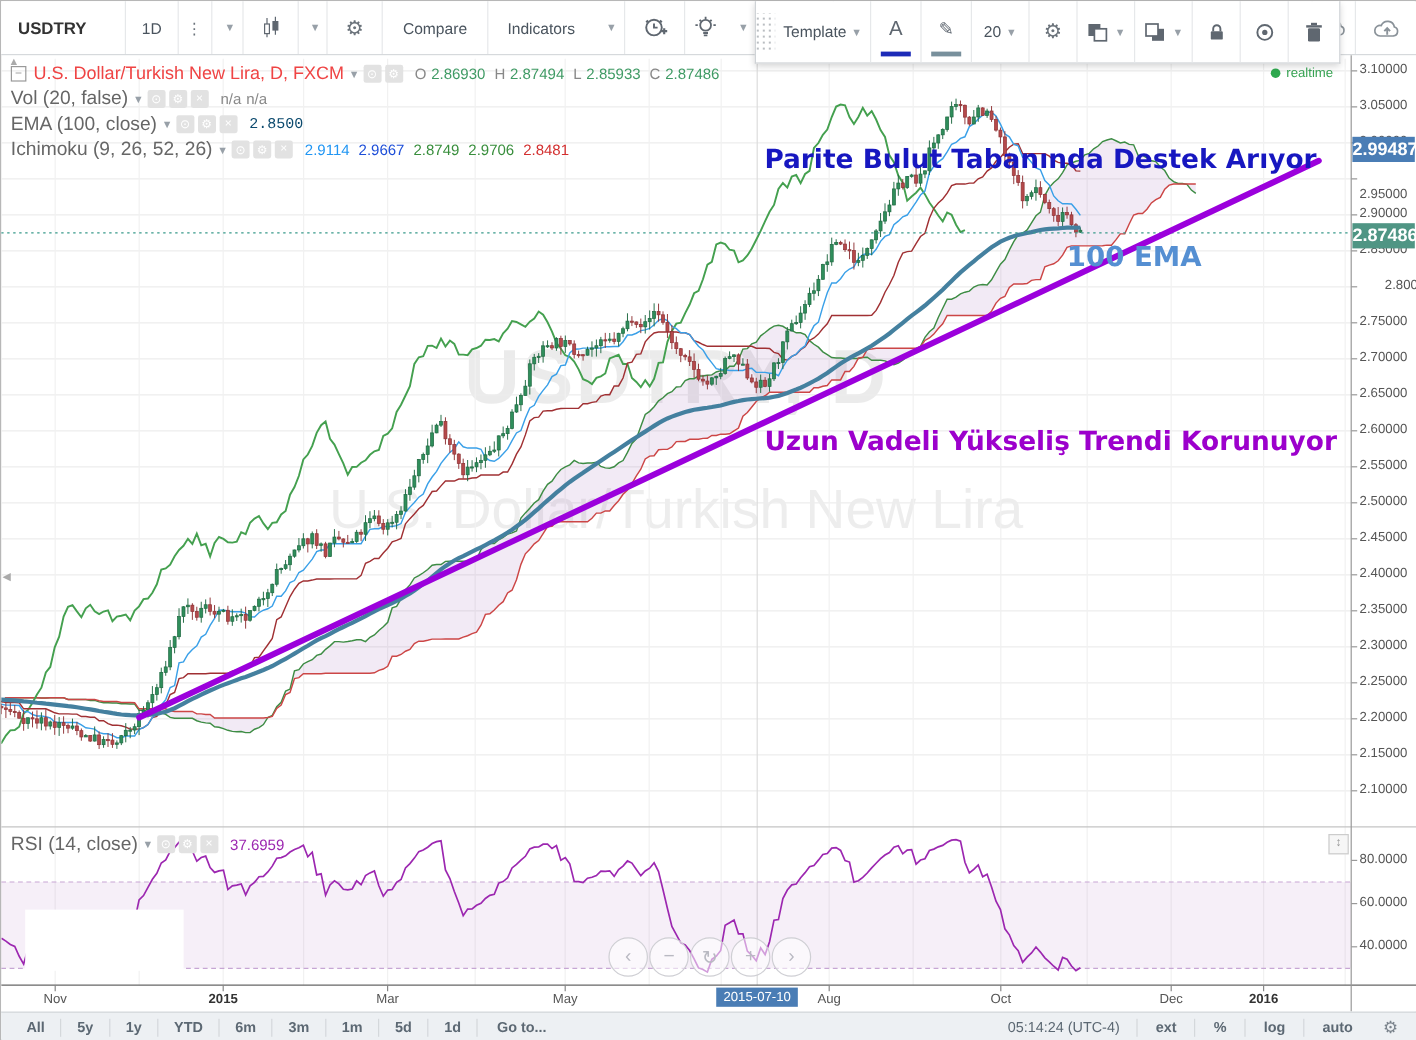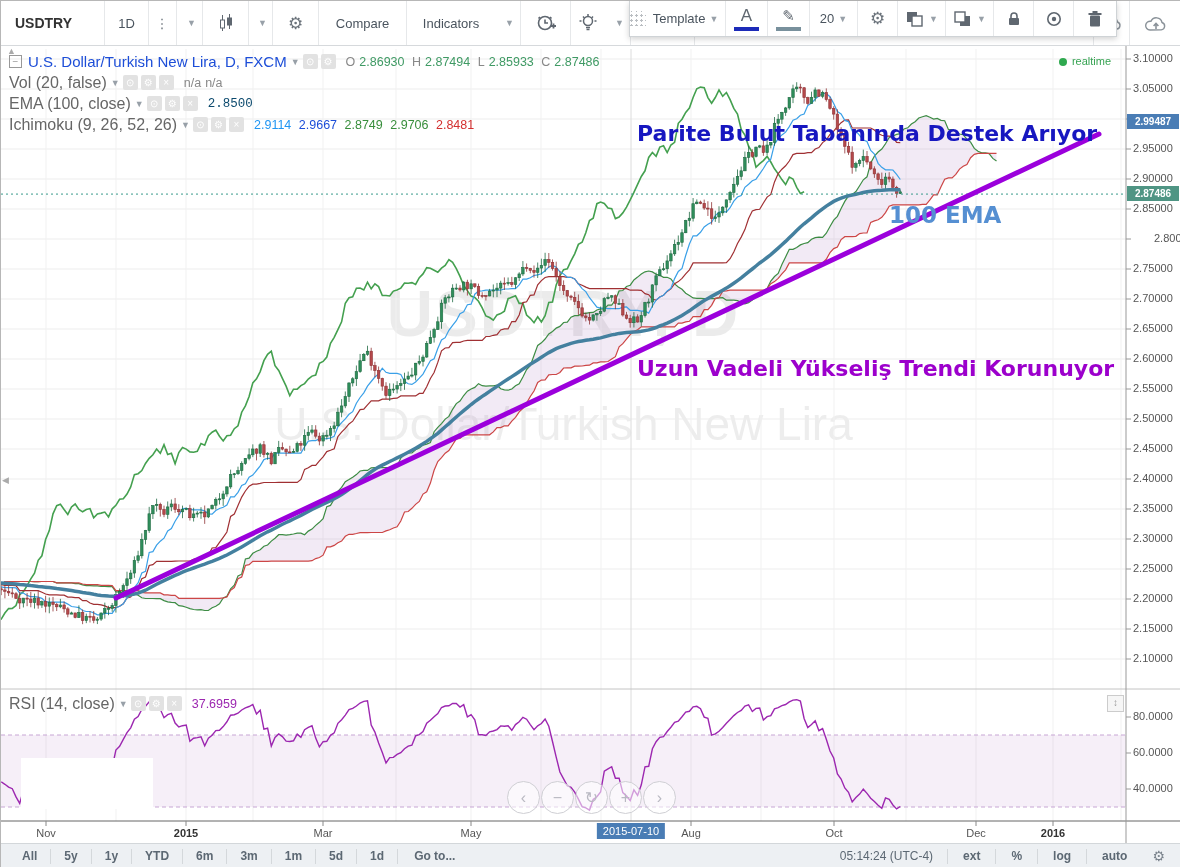--- a/index.html
+++ b/index.html
@@ -10,21 +10,21 @@
   
   #topbar{position:absolute;left:0;top:0;width:1180px;height:44px;background:#fff;
           border-bottom:1px solid #d6d9dc;z-index:5;display:flex;align-items:stretch;}
   .seg{display:flex;align-items:center;justify-content:center;border-right:1px solid #e6e8ea;
        color:#4a545e;font-size:13px;white-space:nowrap;box-sizing:border-box;position:relative;}
   .seg.noborder{border-right:none;}
   .caret{font-size:9px;color:#98a0a8;margin-left:4px;}
   .sym{font-weight:bold;font-size:14px;color:#333;}
   .gear{font-size:17px;color:#6b737b;}
   .miniicon{display:inline-flex;align-items:center;justify-content:center;}
-  #drawbar{position:absolute;left:628px;top:0;height:36px;background:#fff;z-index:6;
+  #drawbar{position:absolute;left:628px;top:0;height:52px;background:#fff;z-index:6;
            display:flex;align-items:stretch;border:1px solid #cfd3d6;border-top:none;
            box-shadow:0 2px 6px rgba(0,0,0,.18);box-sizing:border-box;}
   .grip{width:16px;background-image:radial-gradient(#b9bdc1 1px, transparent 1.3px);
         background-size:5px 5px;background-position:4px 12px;background-repeat:repeat;
         margin:10px 0;}
   .ulabel{position:relative;display:flex;flex-direction:column;align-items:center;justify-content:center;}
   .ubar{position:absolute;bottom:5px;left:8px;right:8px;height:4px;}
   .undo{font-size:17px;color:#6b737b;}
   .redo{font-size:17px;color:#c2c7cb;}
   .cloudpair{position:absolute;right:0;top:0;height:44px;display:flex;z-index:5;}
@@ -42,27 +42,27 @@
   .axis-strip{position:absolute;background:#fff;z-index:1;}
   #price-axis{left:1125px;top:44px;width:55px;height:798px;}
   #time-axis{left:0;top:820px;width:1180px;height:22px;}
 
   .ptick{position:absolute;left:1132px;font-size:11px;color:#555;z-index:3;}
   .rtick{position:absolute;left:1132px;font-size:11px;color:#555;z-index:3;}
   .tlabel{position:absolute;top:826px;transform:translateX(-50%);font-size:11px;color:#555;z-index:3;}
   .tlabel.bold{font-weight:bold;color:#333;}
   #sel-date{position:absolute;top:822px;transform:translateX(-50%);background:#4a7db5;color:#fff;
             font-size:11px;font-weight:normal;padding:2px 6px;z-index:4;}
-  .pxlabel{position:absolute;left:1126px;width:52px;text-align:center;font-size:10px;font-weight:bold;
+  .pxlabel{position:absolute;left:1126px;width:52px;text-align:center;font-size:15px;font-weight:bold;
            color:#fff;padding:2px 0;z-index:4;}
 
   
   #legend{position:absolute;left:8px;top:50px;z-index:3;}
   .lrow{display:flex;align-items:center;height:21px;white-space:nowrap;}
-  .ltitle{font-size:15px;color:#1d4ed8;}
+  .ltitle{font-size:15px;color:#ef4444;}
   .lsub{font-size:16px;color:#666;}
   .lbox{width:15px;height:15px;background:#e2e2e2;border-radius:2px;color:#fff;font-size:10px;
         display:inline-flex;align-items:center;justify-content:center;margin-left:3px;}
   .collapse{width:13px;height:13px;border:1px solid #999;color:#999;font-size:10px;line-height:11px;
             text-align:center;margin-right:6px;box-sizing:border-box;}
   .lvals{margin-left:10px;font-size:12.5px;}
   .lvals span{margin-right:4px;}
   .ohlc-l{color:#888;}
   .ohlc-v{color:#3f9a64;}
   #rsi-legend{position:absolute;left:8px;top:692px;z-index:3;}
@@ -935,21 +935,21 @@
     <span class="bitem">ext</span>
     <span class="bitem">%</span>
     <span class="bitem">log</span>
     <span class="bitem" style="border-right:none;">auto</span>
     <span id="bgear">⚙</span>
   </div>
 
 <div class="ptick" style="top: 51px;">3.10000</div>
     <div class="ptick" style="top: 81px;">3.05000</div>
     <div class="ptick" style="top: 111px;">3.00000</div>
-    <div class="ptick" style="top: 141px;">2.95000</div>
+    <div class="ptick" style="top: 155px;">2.95000</div>
     <div class="ptick" style="top: 171px;">2.90000</div>
     <div class="ptick" style="top: 201px;">2.85000</div>
     <div class="ptick" style="top: 231px; margin-left: 21px;">2.80000</div>
     <div class="ptick" style="top: 261px;">2.75000</div>
     <div class="ptick" style="top: 291px;">2.70000</div>
     <div class="ptick" style="top: 321px;">2.65000</div>
     <div class="ptick" style="top: 351px;">2.60000</div>
     <div class="ptick" style="top: 381px;">2.55000</div>
     <div class="ptick" style="top: 411px;">2.50000</div>
     <div class="ptick" style="top: 441px;">2.45000</div>

